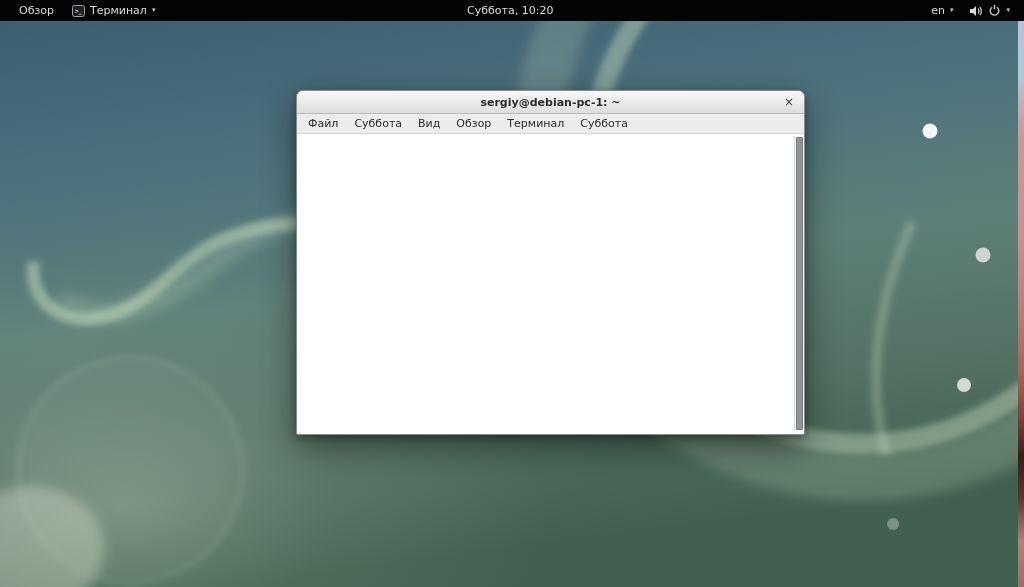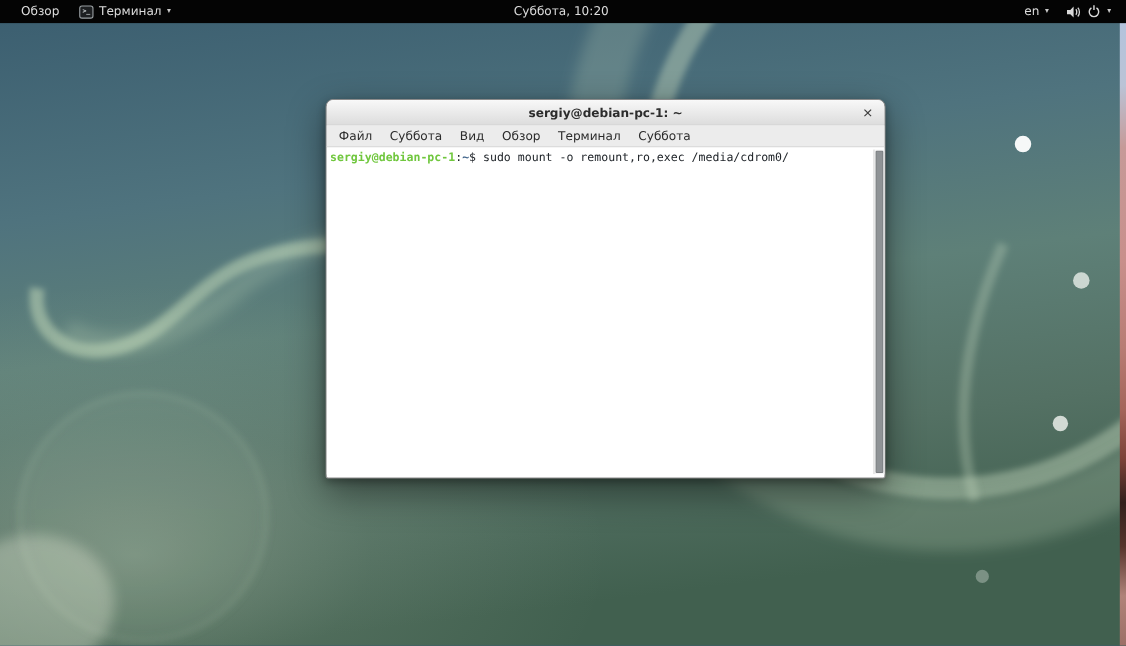--- a/index.html
+++ b/index.html
@@ -160,21 +160,20 @@
       <span class="menu-item">Суббота</span>
       <span class="menu-item">Вид</span>
       <span class="menu-item">Обзор</span>
       <span class="menu-item">Терминал</span>
       <span class="menu-item">Суббота</span>
     </div>
 
     <div class="term">
       <div class="term-inner">
 
-        <div class="term-line"><span class="u">sergiy@debian-pc-1</span><span>:</span><span class="p">~</span><span>$</span><span> sudo mount -o remount,ro,exec /media/cdrom0/</span></div>
 
 
 
       </div>
       <div class="scrollbar">
         <div class="scroll-thumb"></div>
       </div>
     </div>
   </div>
 

